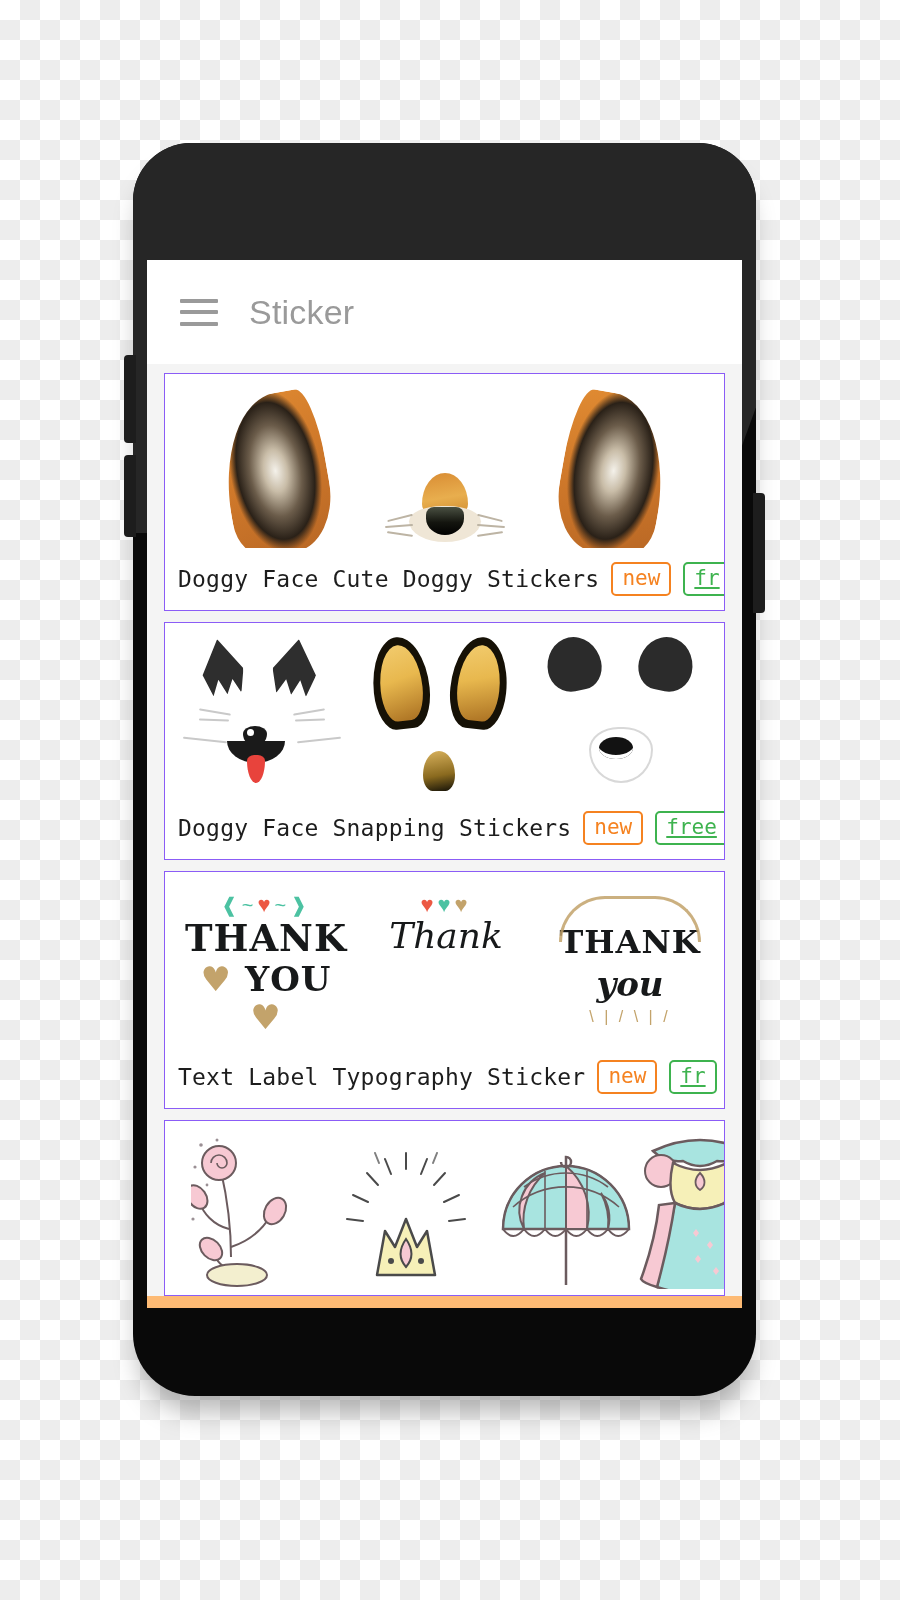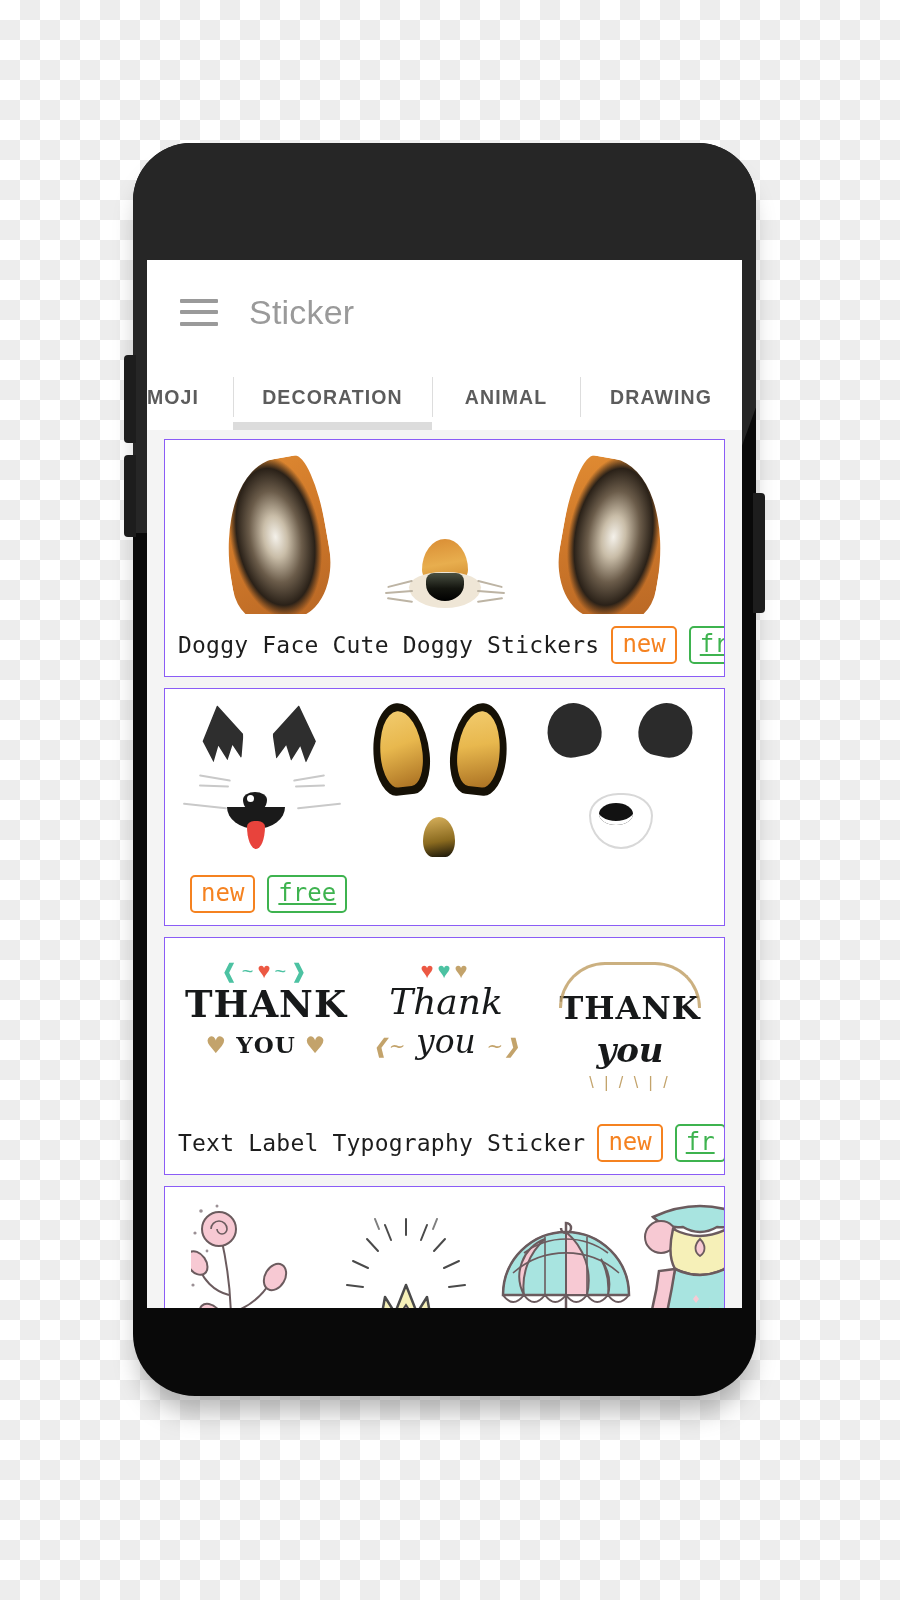--- a/index.html
+++ b/index.html
@@ -168,21 +168,21 @@
     overflow: hidden;
   }
   .card-title {
     font-family: "DejaVu Sans Mono", "Liberation Mono", monospace;
     font-size: 23px;
     color: #1d1d1d;
     letter-spacing: 0.2px;
   }
   .badge {
     font-family: "DejaVu Sans Mono", "Liberation Mono", monospace;
-    font-size: 24px;
+    font-size: 21px;
     padding: 2px 9px 4px 9px;
     border-radius: 5px;
     margin-left: 12px;
     flex: 0 0 auto;
   }
   .badge-new  { color: #f58220; border: 2px solid #f58220; }
   .badge-free { color: #3eb34f; border: 2px solid #3eb34f; text-decoration: underline; }
 
   
   .fox-ear {
@@ -358,21 +358,21 @@
   .ty-script {
     font-family: "DejaVu Serif", serif;
     font-style: italic;
     font-size: 33px;
     color: #17191a;
     line-height: 40px;
   }
   .ty-sub {
     font-family: "DejaVu Serif", serif;
     font-weight: bold;
-    font-size: 23px;
+    font-size: 34px;
     color: #17191a;
     line-height: 38px;
     letter-spacing: 1px;
   }
   .flourish { color: #4cc2a2; font-size: 20px; }
   .flourish-gold { color: #c3a36b; font-size: 20px; }
   #ty-3-cloud {
     position: absolute;
     left: 18px; top: 24px;
     width: 142px; height: 46px;
@@ -413,35 +413,20 @@
 
     <div id="appbar">
       <div id="hamburger">
         <span></span>
           <span></span>
           <span></span>
       </div>
       <div id="app-title">Sticker</div>
     </div>
 
-    <div id="tabbar">
-      <div class="tab" id="tab-emoji">
-        <span>MOJI</span>
-      </div>
-      <div class="tab" id="tab-decoration">
-        <span>DECORATION</span>
-      </div>
-      <div class="tab" id="tab-animal">
-        <span>ANIMAL</span>
-      </div>
-      <div class="tab" id="tab-drawing">
-        <span>DRAWING</span>
-      </div>
-      <div id="tab-indicator"></div>
-    </div>
 
     <div id="list">
 
       <div class="card">
         <div class="card-art">
           <div class="fox-ear" id="fox-ear-left"></div>
           <div class="fox-ear" id="fox-ear-right"></div>
           <div id="fox-snout">
             <div id="fox-snout-top"></div>
             <div id="fox-snout-fur"></div>
@@ -485,20 +470,21 @@
           </div>
 
           <div class="snap-group" id="snap-c">
             <div class="blob-ear" id="bear-c1"></div>
             <div class="blob-ear" id="bear-c2"></div>
             <div id="muzzle-c"></div>
           </div>
 
         </div>
         <div class="card-label">
+          <span class="card-title">Doggy Face Snapping Stickers</span>
           <span class="badge badge-new">new</span>
           <span class="badge badge-free">free</span>
         </div>
       </div>
 
       <div class="card">
         <div class="card-art">
 
           <div class="ty" id="ty-1">
             <div class="ty-hearts">
@@ -510,25 +496,20 @@
               <span>YOU</span>
               <span class="h-gold">♥</span>
             </div>
           </div>
 
           <div class="ty" id="ty-2">
             <div class="ty-hearts">
               <span class="h-red">♥</span><span class="h-teal">♥</span><span class="h-gold">♥</span>
             </div>
             <div class="ty-script" style="font-size:36px;">Thank</div>
-            <div class="ty-script">
-              <span class="flourish-gold">❰~</span>
-              <span>you</span>
-              <span class="flourish-gold">~❱</span>
-            </div>
           </div>
 
           <div class="ty" id="ty-3">
             <div id="ty-3-cloud"></div>
             <div class="ty-big" style="margin-top:48px; font-size:32px;">THANK</div>
             <div class="ty-script" style="font-weight:bold; font-size:34px;">you</div>
             <div id="ty-3-rays">\ | / \ | /</div>
           </div>
 
         </div>

